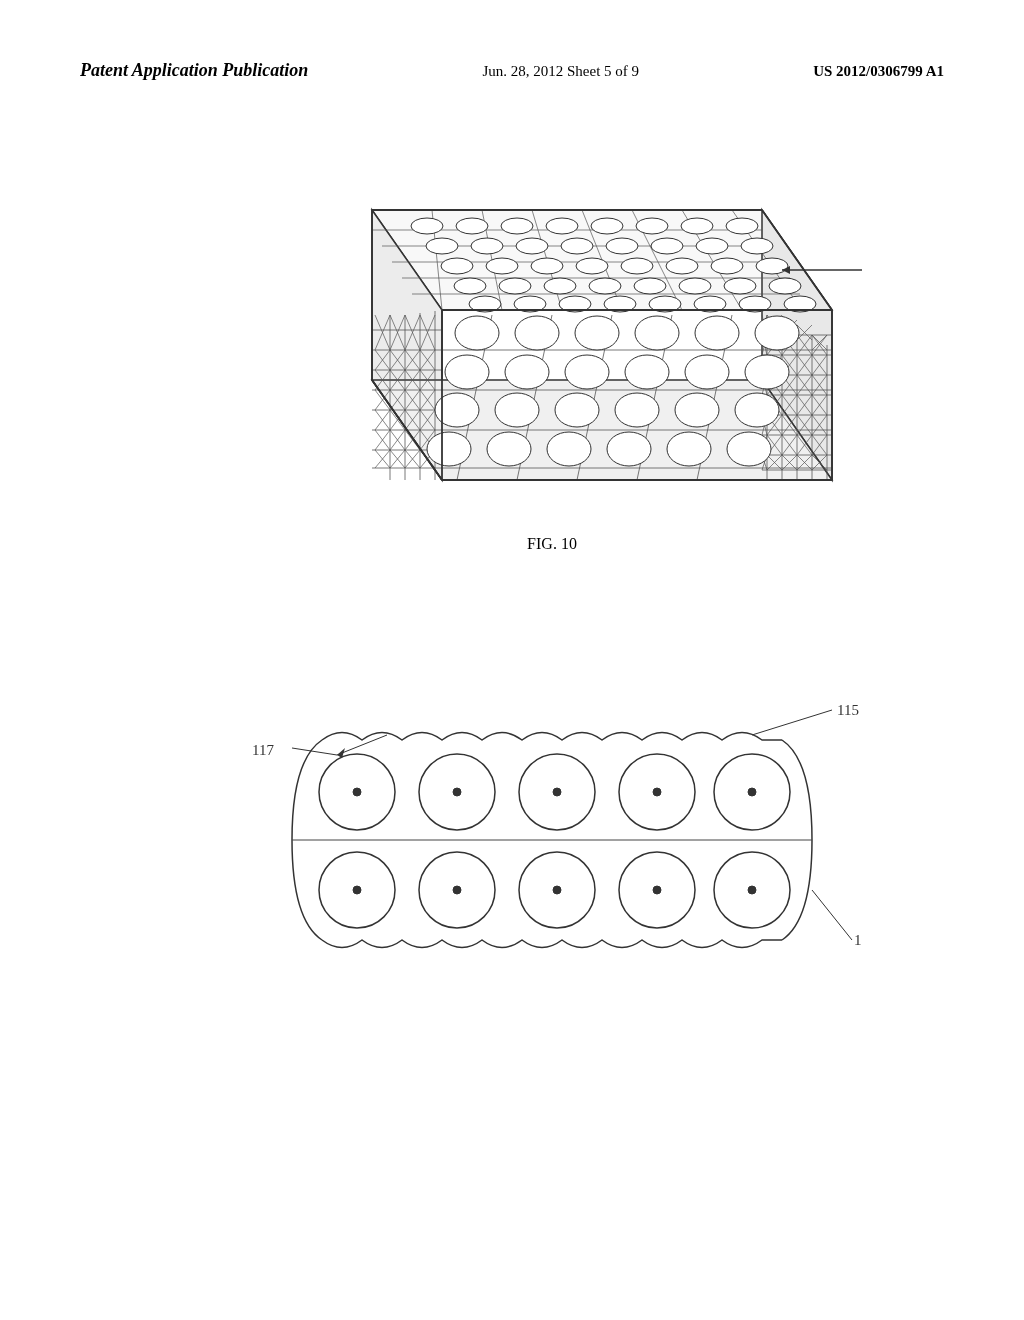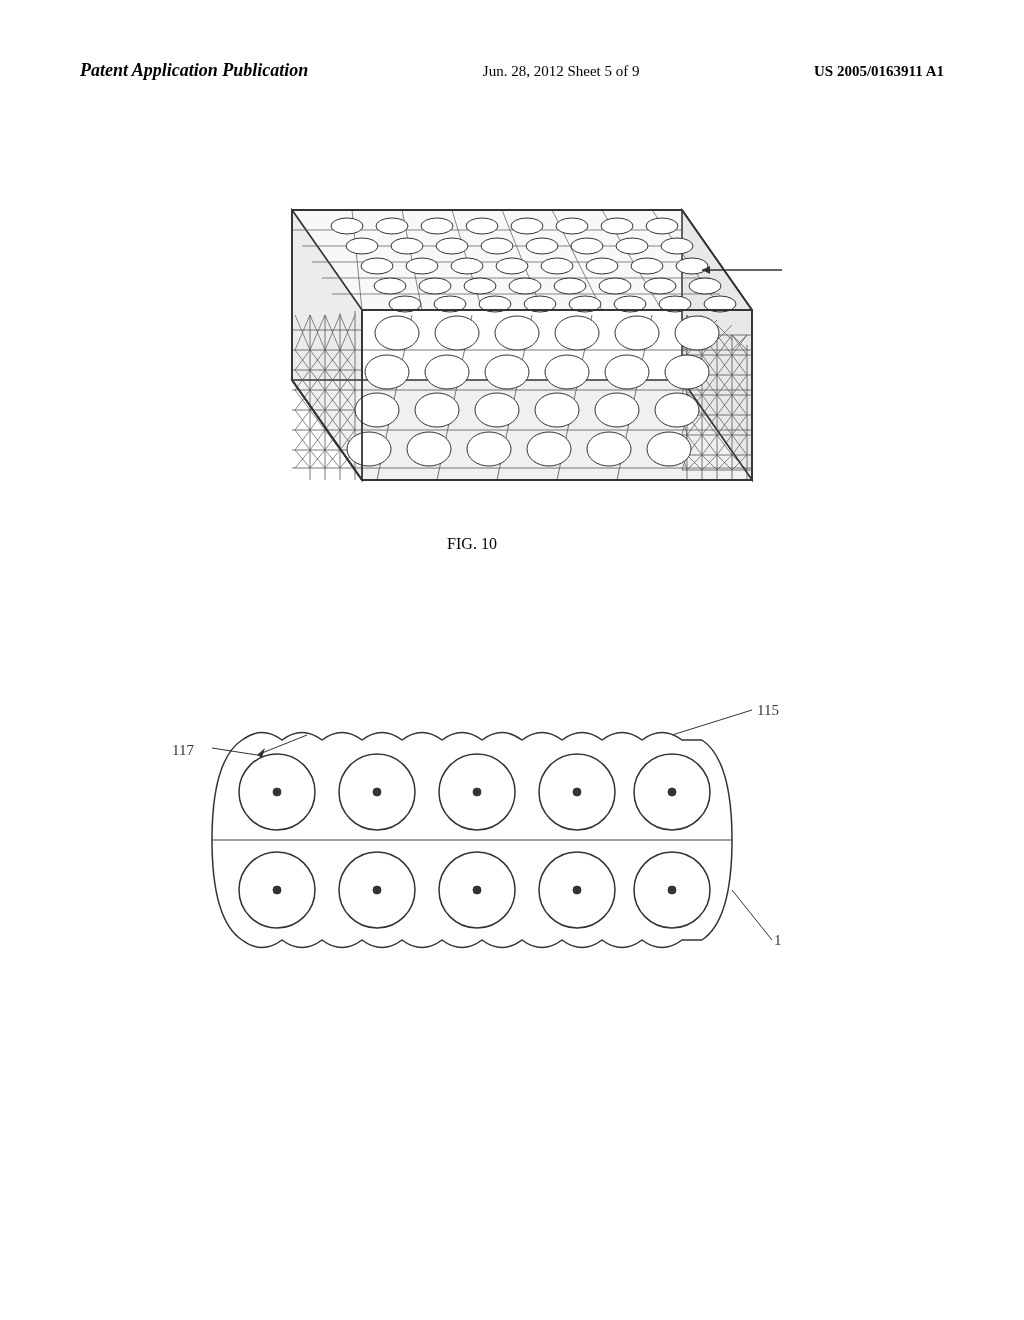--- a/index.html
+++ b/index.html
@@ -42,21 +42,21 @@
     .header-right {
       font-size: 15px;
       font-weight: bold;
     }
 
     
     .figure-container {
       position: absolute;
       display: flex;
       flex-direction: column;
-      align-items: flex-start;
+      align-items: flex-end;
     }
 
     
     .fig10-container {
       top: 150px;
       left: 50%;
       transform: translateX(-50%);
       width: 700px;
     }
 
@@ -74,21 +74,21 @@
     }
   </style>
 </head>
 <body>
 
 <div class="page">
 
   <div class="header">
     <span class="header-left">Patent Application Publication</span>
     <span class="header-center">Jun. 28, 2012  Sheet 5 of 9</span>
-    <span class="header-right">US 2005/0163911 A1</span>
+    <span class="header-right">US 2012/0306799 A1</span>
   </div>
 
   <div class="figure-container fig10-container">
 
     <div style="position:relative; width:620px; height:380px;">
       <svg width="620" height="380" viewBox="0 0 620 380" class="drawing-svg">
 
         <g stroke="#222" stroke-width="1.2" fill="none">
 
           <polygon points="130,60 520,60 590,160 200,160" fill="#f8f8f8" stroke="#333" stroke-width="1.5"></polygon>

